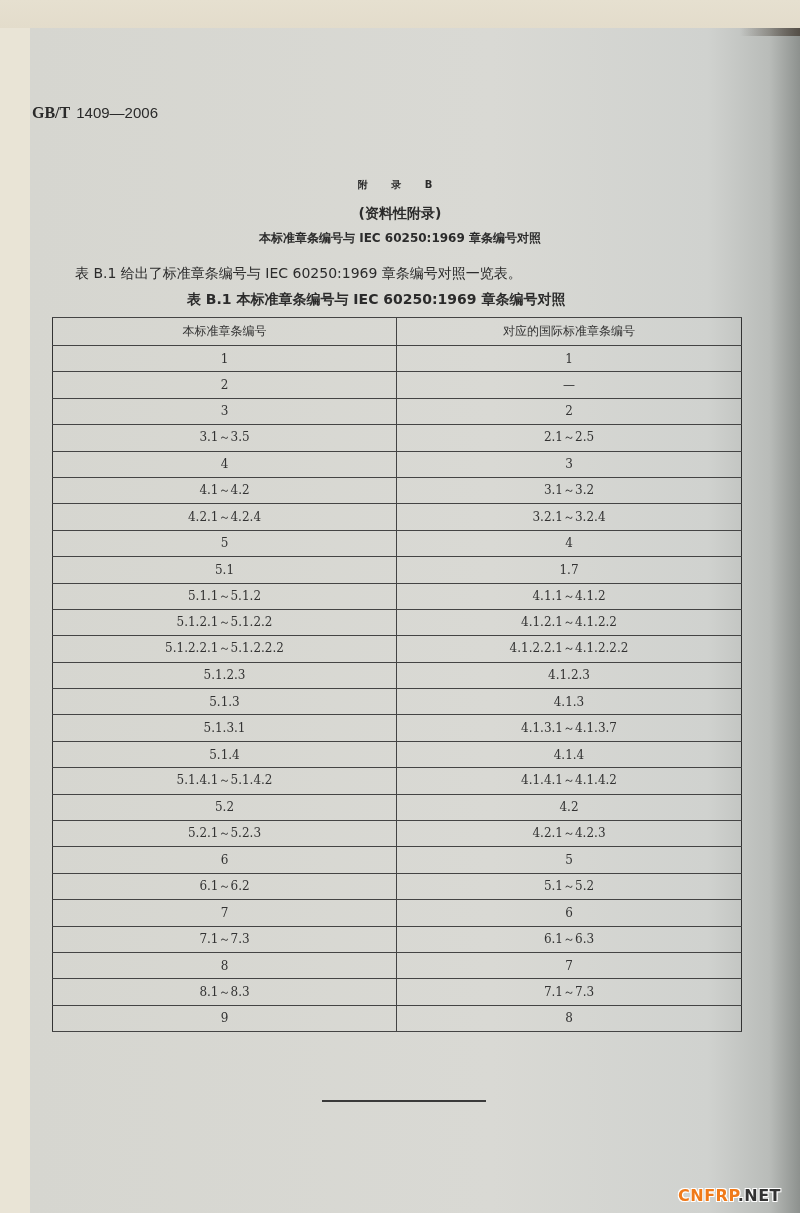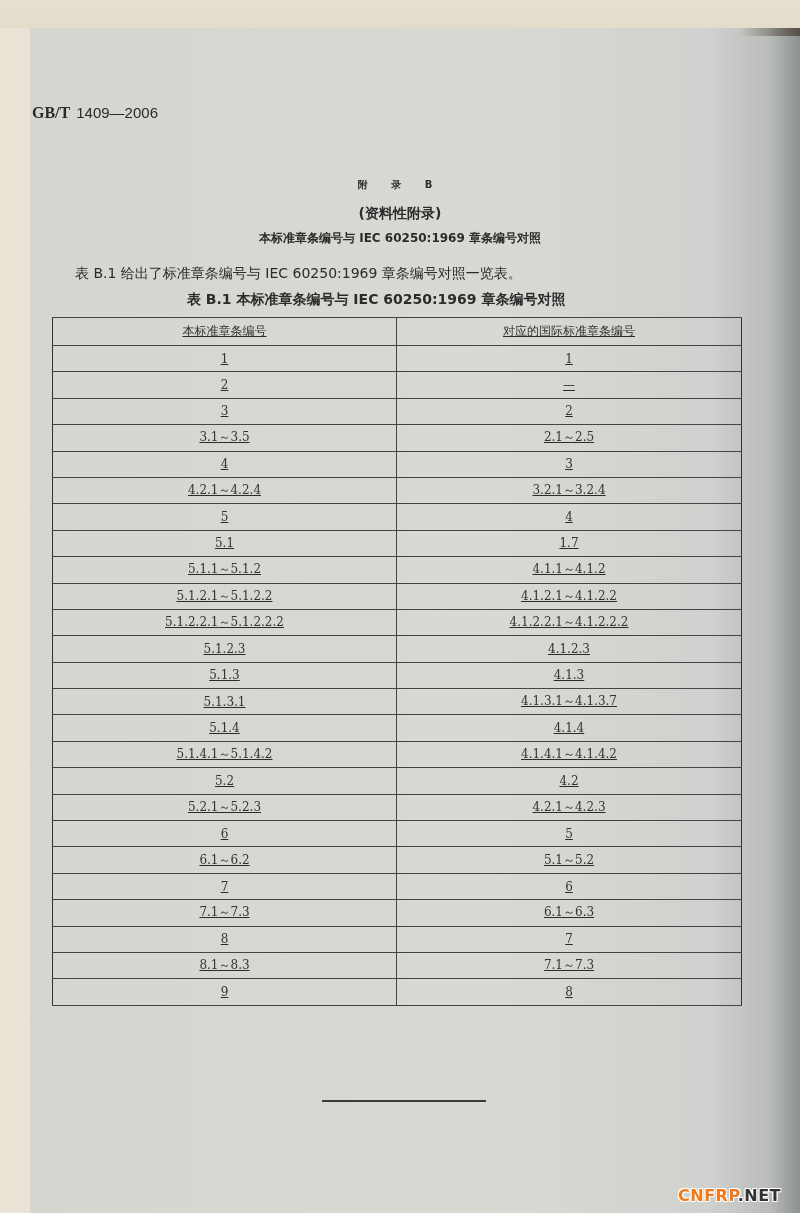--- a/index.html
+++ b/index.html
@@ -36,21 +36,20 @@
     }
     .table-caption {
       position: absolute; left: 140px; top: 291px; font-size: 14px; font-weight: bold;
       font-family: "DejaVu Sans", sans-serif;
       margin-left: 47px;
     }
     .table-wrap { position: absolute; left: 52px; top: 317px; width: 690px; }
     table {
       width: 100%; border-collapse: collapse;
       border: 1.5px solid #333;
-      text-decoration: underline;
     }
     th, td {
       border-top: 1.2px solid #444; border-bottom: 1.2px solid #444;
       text-align: center; font-weight: normal;
       font-family: "DejaVu Serif", serif; color: #333;
       height: 25.4px; padding: 0; font-size: 12px;
     }
     th { height: 27px; font-family: "DejaVu Sans", sans-serif; font-size: 12px; }
     th:first-child, td:first-child { width: 343px; border-right: 1.2px solid #444; }
     .footer-line {
@@ -104,20 +103,24 @@
         </tr>
         <tr>
           <td>3.1～3.5</td>
           <td>2.1～2.5</td>
         </tr>
         <tr>
           <td>4</td>
           <td>3</td>
         </tr>
         <tr>
+          <td>4.1～4.2</td>
+          <td>3.1～3.2</td>
+        </tr>
+        <tr>
           <td>4.2.1～4.2.4</td>
           <td>3.2.1～3.2.4</td>
         </tr>
         <tr>
           <td>5</td>
           <td>4</td>
         </tr>
         <tr>
           <td>5.1</td>
           <td>1.7</td>

